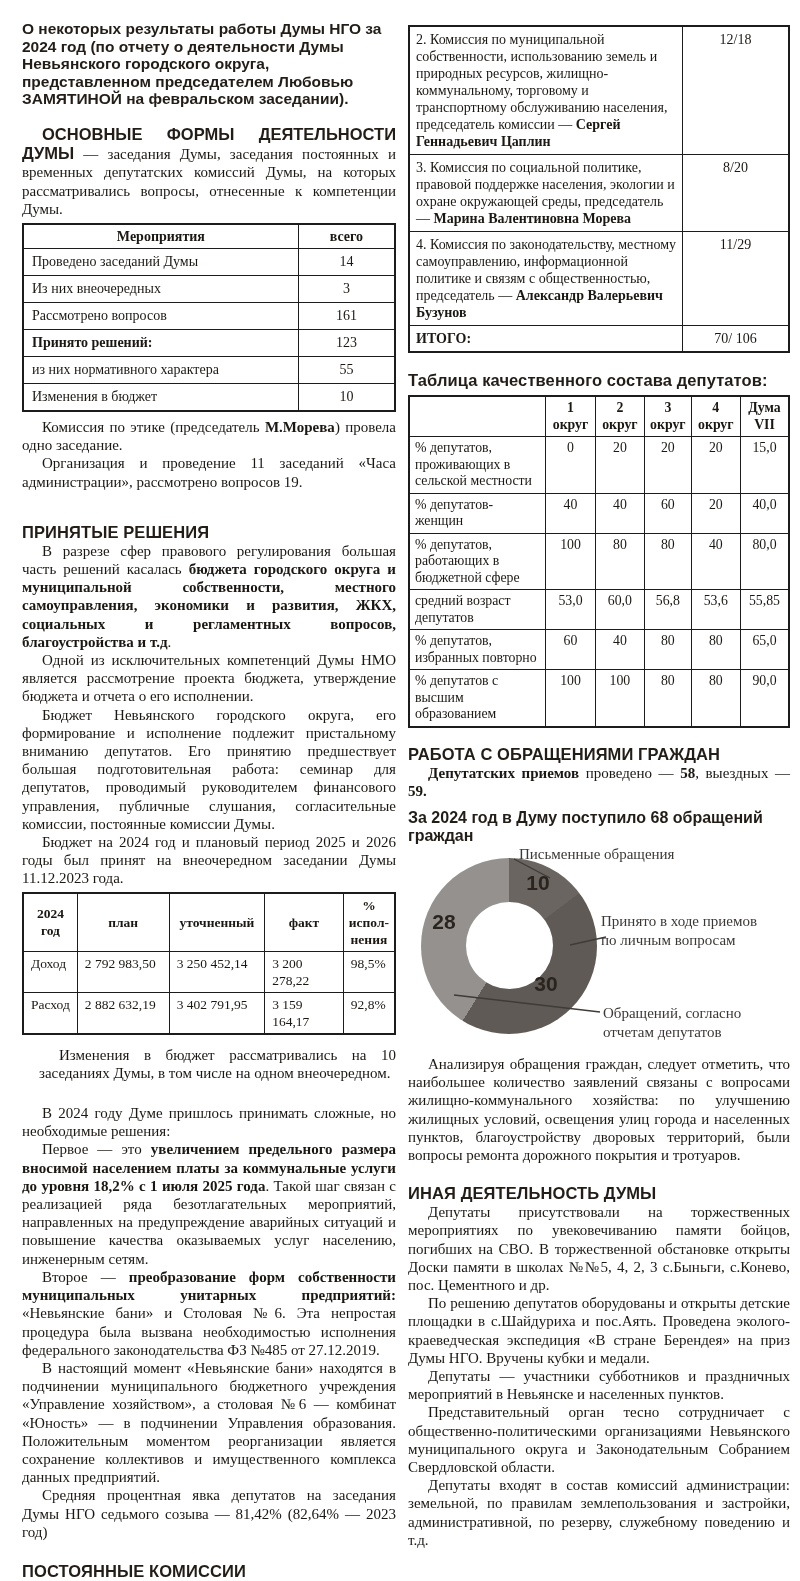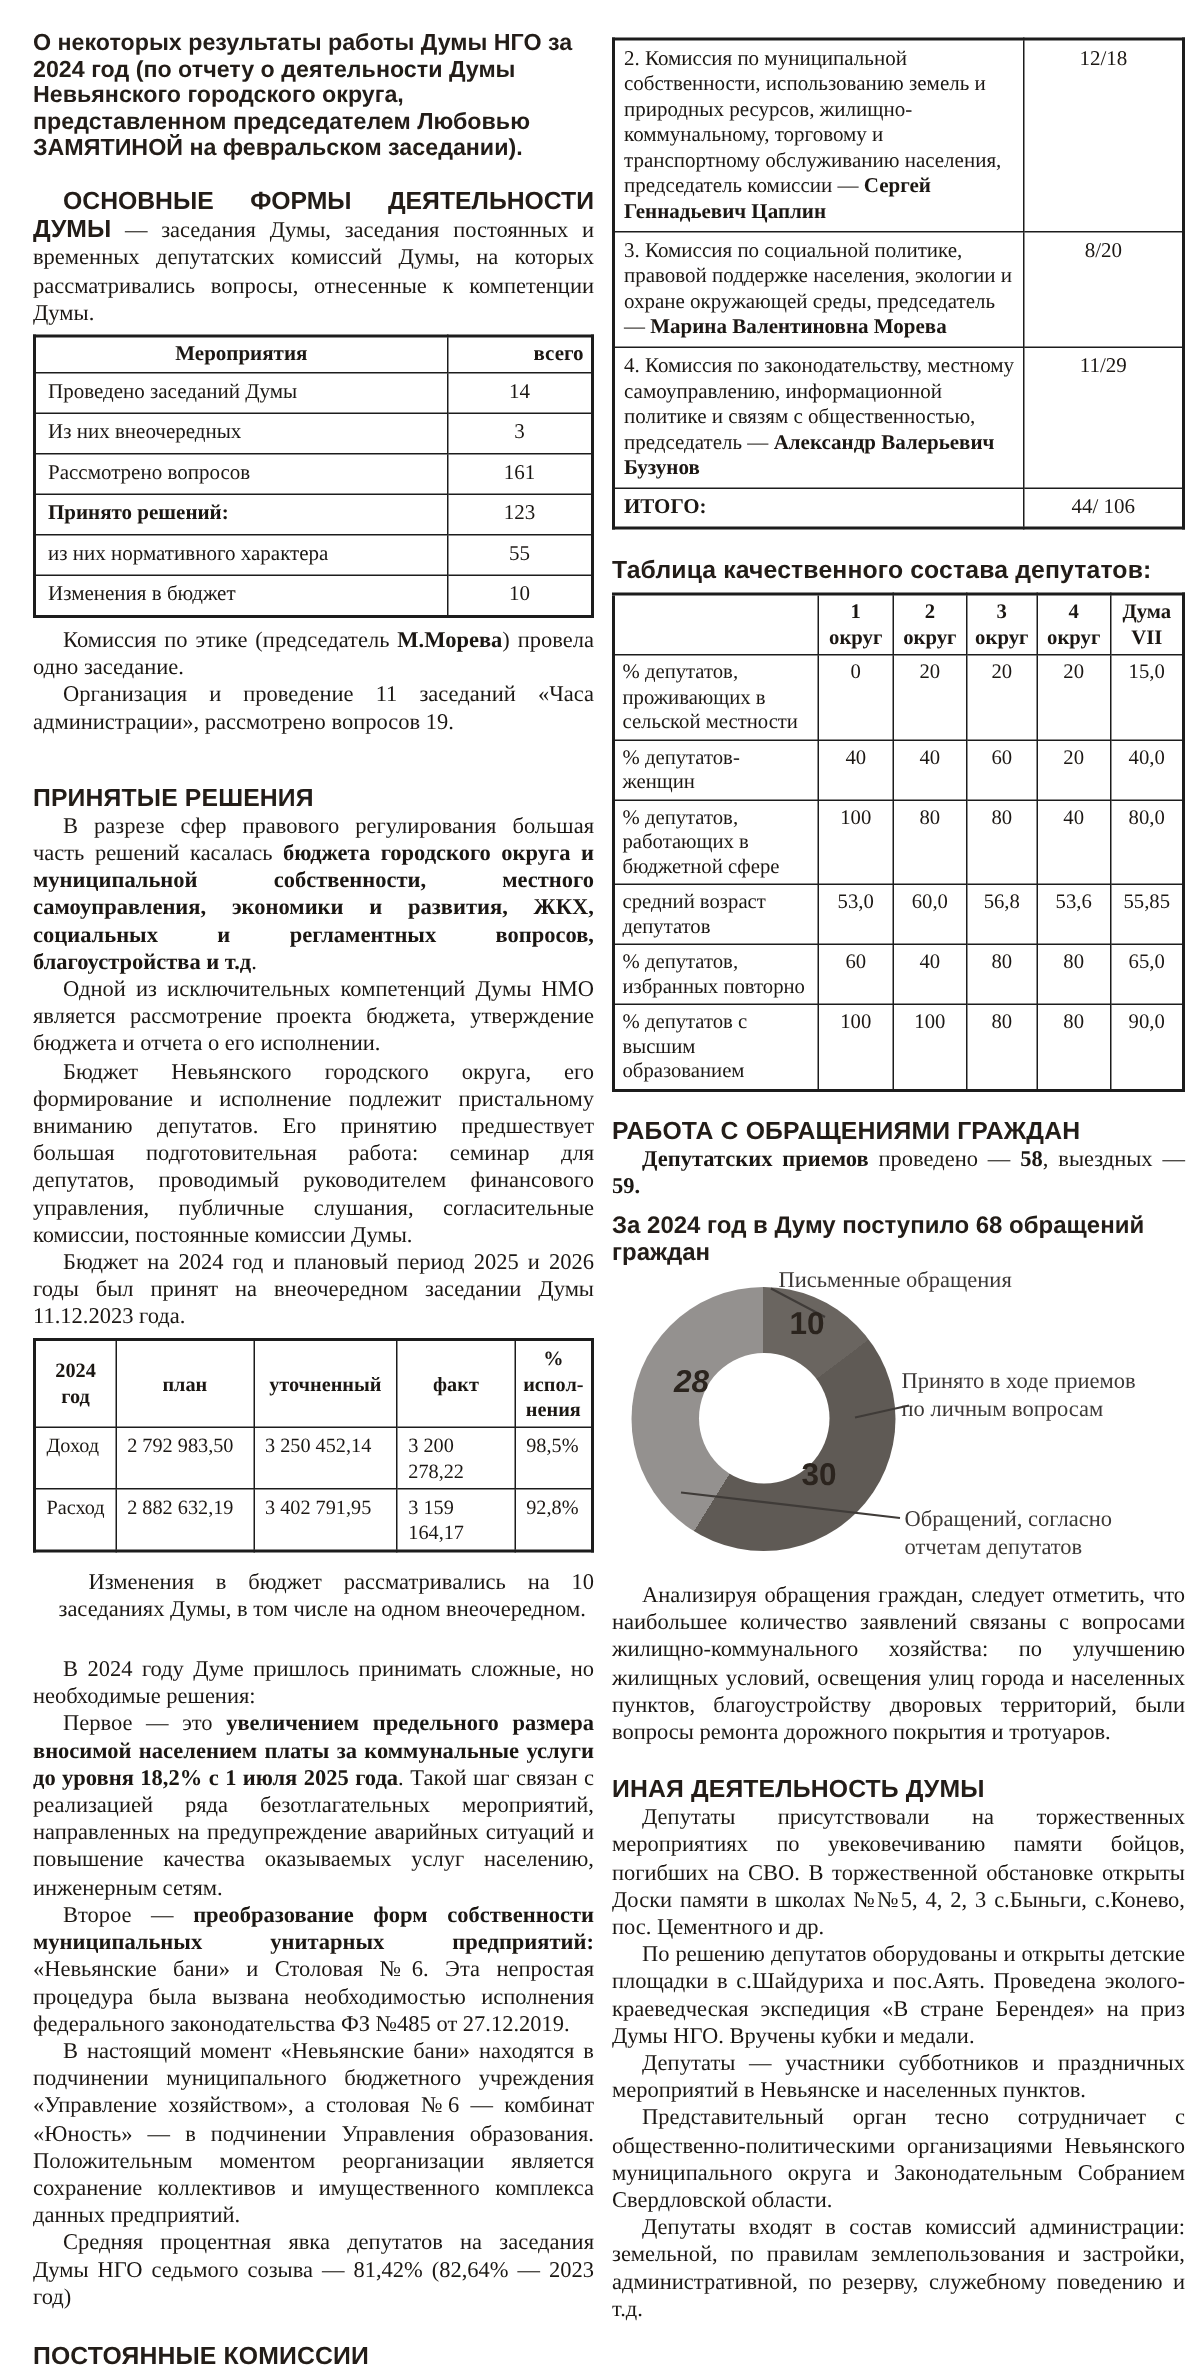--- a/index.html
+++ b/index.html
@@ -50,21 +50,21 @@
   <div class="col col-left">
 
     <div class="doc-title">О некоторых результаты работы Думы НГО за 2024 год (по отчету о деятельности Думы Невьянского городского округа, представленном председателем Любовью ЗАМЯТИНОЙ на февральском заседании).</div>
 
     <p class="ind" style="margin-top:17px;"><span class="h2-inline">ОСНОВНЫЕ ФОРМЫ ДЕЯТЕЛЬНОСТИ ДУМЫ</span><span class="serif-rest"> — заседания Думы, заседания постоянных и временных депутатских комиссий Думы, на которых рассматривались вопросы, отнесенные к компетенции Думы.</span></p>
 
     <table class="events" style="margin-top:5px;">
       <tbody>
           <tr>
         <th>Мероприятия</th>
-        <th style="width:26%;text-align:right;">всего</th>
+        <th style="width:26%;">всего</th>
       </tr>
       <tr>
         <td>Проведено заседаний Думы</td>
         <td class="c">14</td>
       </tr>
       <tr>
         <td>Из них внеочередных</td>
         <td class="c">3</td>
       </tr>
       <tr>
@@ -147,21 +147,21 @@
       <tr>
         <td><span>3. Комиссия по социальной политике, правовой поддержке населения, экологии и охране окружающей среды, председатель — </span><span class="b">Марина Валентиновна Морева</span></td>
         <td class="c">8/20</td>
       </tr>
       <tr>
         <td><span>4. Комиссия по законодательству, местному самоуправлению, информационной политике и связям с общественностью, председатель — </span><span class="b">Александр Валерьевич Бузунов</span></td>
         <td class="c">11/29</td>
       </tr>
       <tr>
         <td class="b">ИТОГО:</td>
-        <td class="c">44/ 106</td>
+        <td class="c">70/ 106</td>
       </tr>
     </tbody>
       </table>
 
     <h2 style="margin-top:18px;">Таблица качественного состава депутатов:</h2>
 
     <table class="quality" style="margin-top:5px;">
       <tbody>
           <tr>
         <th style="width:36%;border-top:2px solid #1c1c1c;"></th>
@@ -234,21 +234,21 @@
 
     <div class="chart-wrap">
       <div class="donut" style="background: conic-gradient(rgb(106, 101, 96) 0deg, rgb(106, 101, 96) 52.9412deg, rgb(95, 90, 85) 52.9412deg, rgb(95, 90, 85) 211.765deg, rgb(148, 145, 143) 211.765deg, rgb(148, 145, 143) 360deg);"></div>
       <div class="donut-hole"></div>
       <svg class="leader-svg" width="382" height="200">
         <line x1="142" y1="29" x2="106" y2="10" stroke="#3f3b38" stroke-width="1.4"></line>
         <line x1="162" y1="96" x2="198" y2="88" stroke="#3f3b38" stroke-width="1.4"></line>
         <line x1="46" y1="146" x2="192" y2="163" stroke="#3f3b38" stroke-width="1.4"></line>
       </svg>
       <div class="slice-num" style="left:130px;top:34px;">10</div>
-      <div class="slice-num" style="left:53px;top:73px;font-style:italic;">28</div>
+      <div class="slice-num" style="left:36px;top:73px;">28</div>
       <div class="slice-num" style="left:138px;top:135px;">30</div>
       <div class="chart-label" style="left:111px;top:-4px;">Письменные обращения</div>
       <div class="chart-label" style="left:195px;top:155px;">Обращений, согласно
 отчетам депутатов</div>
       <div class="chart-label" style="left:193px;top:63px;">Принято в ходе приемов
 по личным вопросам</div>
     </div>
 
     <p class="ind" style="margin-top:6px;">Анализируя обращения граждан, следует отметить, что наибольшее количество заявлений связаны с вопросами жилищно-коммунального хозяйства: по улучшению жилищных условий, освещения улиц города и населенных пунктов, благоустройству дворовых территорий, были вопросы ремонта дорожного покрытия и тротуаров.</p>
 

